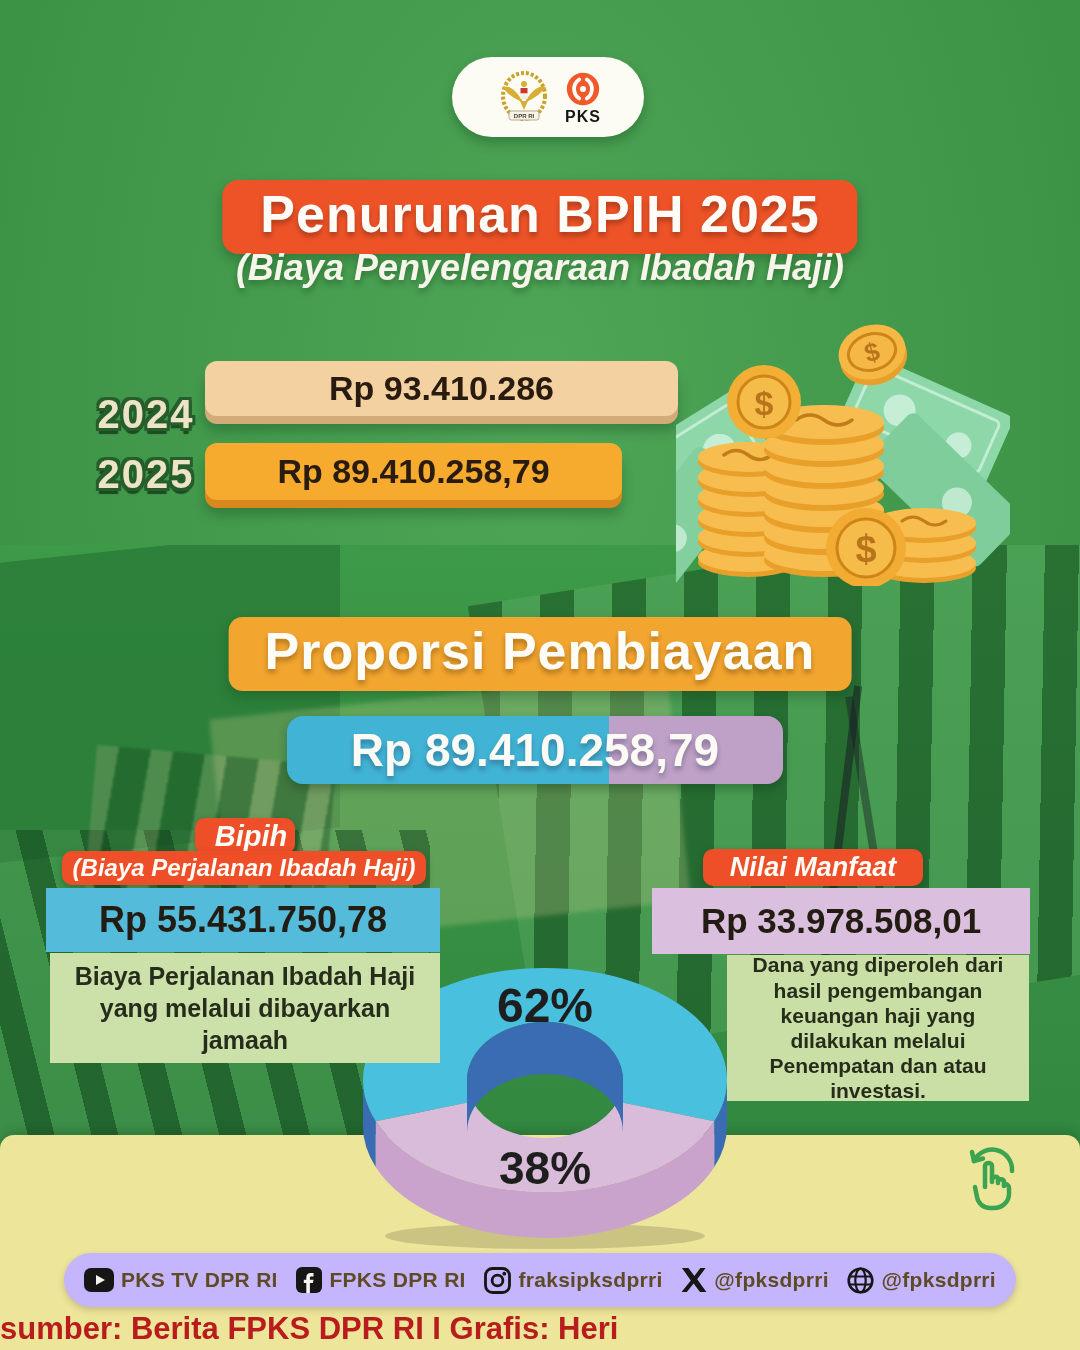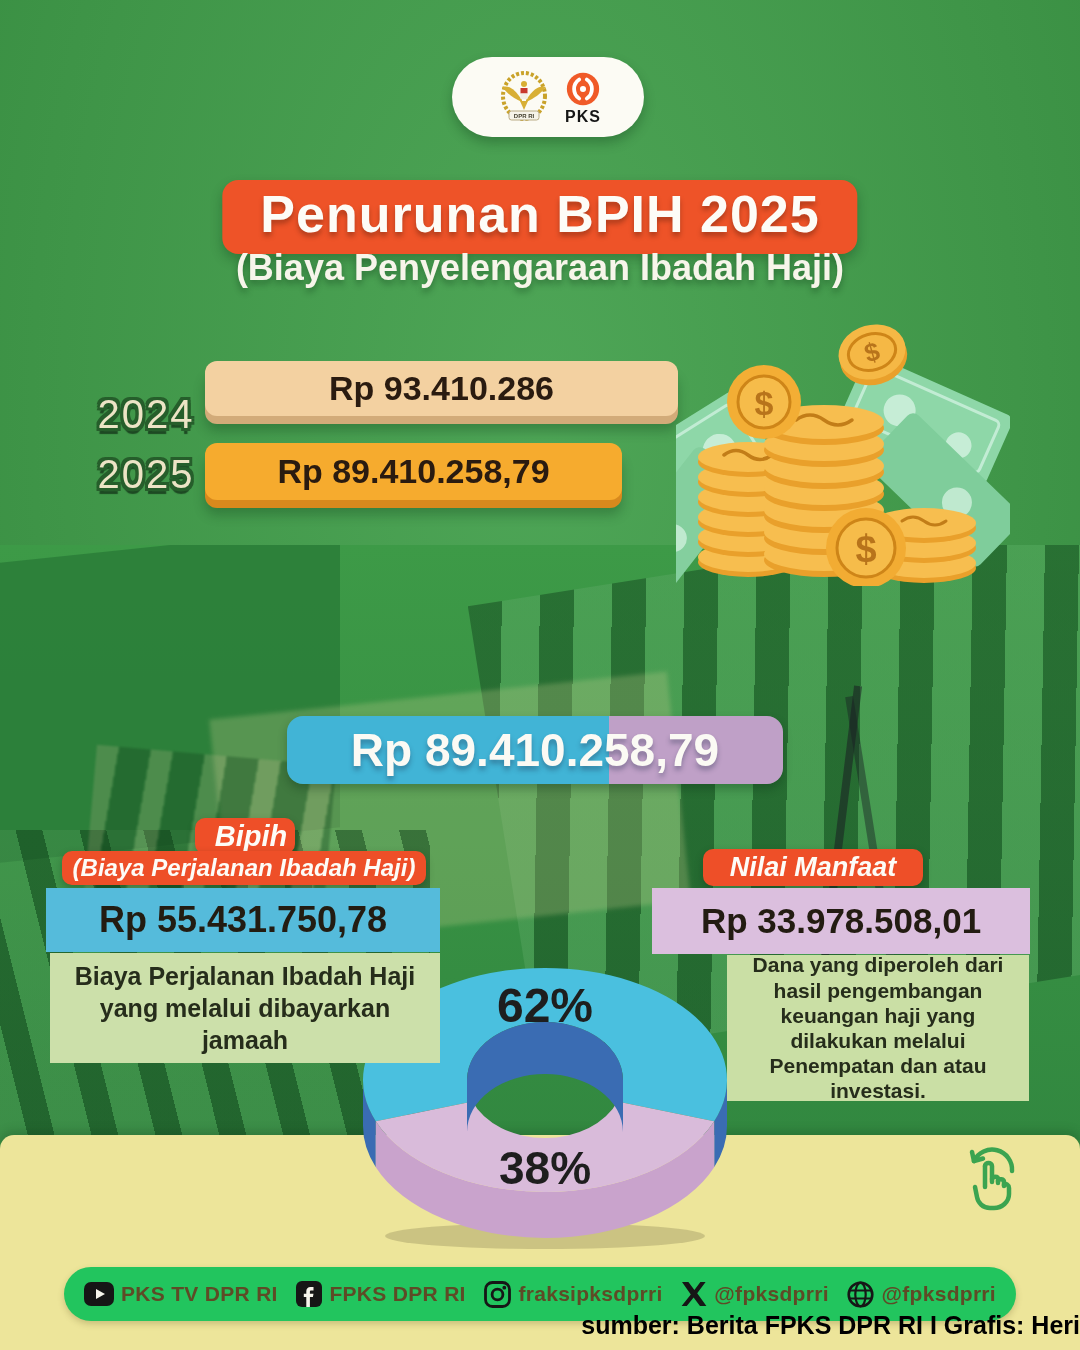--- a/index.html
+++ b/index.html
@@ -33,24 +33,24 @@
                box-shadow:0 6px 12px rgba(10,50,20,.30); display:flex; align-items:center; justify-content:center; gap:10px; }
   .pks-logo-block { display:flex; flex-direction:column; align-items:center; }
   .pks-logo-text { font-size:16px; font-weight:800; color:#161616; letter-spacing:1px; line-height:1; margin-top:1px; }
 
   
   .title-box { left:50%; transform:translateX(-50%); top:180px; background:#ee5328; border-radius:16px;
                padding:4px 38px 10px; box-shadow:0 6px 12px rgba(10,50,20,.30); }
   .title-text { color:#fdfcf7; font-size:52px; font-weight:800; letter-spacing:1px; white-space:nowrap;
                 text-shadow:0 4px 5px rgba(60,20,5,.35); }
   .subtitle { left:0; top:247px; width:1080px; text-align:center; color:#f7f5ea; font-size:36px; font-weight:700;
-              text-shadow:0 4px 6px rgba(10,50,20,.4); }
-
-  
-  .year-label { width:104px; text-align:center; font-size:40px; font-weight:400; color:#ece4c5; letter-spacing:2px;
+              font-style:italic; text-shadow:0 4px 6px rgba(10,50,20,.4); }
+
+  
+  .year-label { width:104px; text-align:center; font-size:40px; font-weight:700; color:#ece4c5; letter-spacing:2px;
     text-shadow:-3px -3px 0 #265e2b, 3px -3px 0 #265e2b, -3px 3px 0 #265e2b, 3px 3px 0 #265e2b,
                 -3px 0 0 #265e2b, 3px 0 0 #265e2b, 0 -3px 0 #265e2b, 0 3px 0 #265e2b, 0 6px 1px #1d4a23; }
   .yl-2024 { left:94px; top:392px; }
   .yl-2025 { left:94px; top:452px; }
   .bar { display:flex; align-items:center; justify-content:center; border-radius:12px;
          font-weight:800; color:#2a1b10; }
   .bar-2024 { left:205px; top:361px; width:473px; height:55px; background:#f3d1a1; font-size:34px;
               box-shadow:0 8px 0 #d2ab79, 0 15px 12px rgba(12,55,22,.30); }
   .bar-2025 { left:205px; top:443px; width:417px; height:57px; background:#f6ab2e; font-size:34px;
               box-shadow:0 8px 0 #d8891d, 0 15px 12px rgba(12,55,22,.30); }
@@ -84,27 +84,27 @@
   .manfaat-desc { left:727px; top:955px; width:302px; height:146px; background:#cadfa5; font-size:21px; line-height:1.2; padding:23px 6px; }
 
   
   .donut { left:350px; top:960px; width:390px; height:290px; z-index:6; }
   .donut text { font-weight:800; fill:#1e1e1e; font-family:"Liberation Sans", sans-serif; }
 
   
   .footer-band { left:0; top:1135px; width:1080px; height:215px; background:#ede59a; border-radius:14px 14px 0 0;
                  z-index:5; box-shadow:0 -4px 10px rgba(20,60,25,.25); }
   .hand-icon { position:absolute; right:52px; top:8px; }
-  .social-bar { position:absolute; left:50%; transform:translateX(-50%); top:132px; width:952px; height:54px;
-                background:#22c55e; border-radius:27px; display:flex; align-items:center;
+  .social-bar { position:absolute; left:50%; transform:translateX(-50%); top:118px; width:952px; height:54px;
+                background:#c4b5fd; border-radius:27px; display:flex; align-items:center;
                 justify-content:space-between; padding:0 20px; box-shadow:0 3px 6px rgba(90,80,30,.25); }
   .social-item { display:flex; align-items:center; gap:7px; }
   .social-label { font-size:21px; font-weight:700; color:#5e4b26; white-space:nowrap; letter-spacing:.3px; }
-  .source-line { position:absolute; left:0; top:176px; width:100%; text-align:right; font-size:25px;
-                 font-weight:700; color:#000000; }
+  .source-line { position:absolute; left:0; top:176px; width:100%; text-align:left; font-size:31px;
+                 font-weight:700; color:#b91c1c; }
 </style>
 </head>
 <body>
 
 <div class="poster">
 
   <div class="photo-band">
     <div class="ph ph1"></div>
     <div class="ph ph2"></div>
     <div class="ph ph3"></div>
@@ -256,20 +256,23 @@
       <ellipse cx="0" cy="0" rx="24" ry="18" fill="none" stroke="#ce8518" stroke-width="3"></ellipse>
       <text x="0" y="9" text-anchor="middle" font-size="26" font-weight="800" fill="#b8741b">$</text>
     </g>
     <g>
       <circle cx="88" cy="92" r="37" fill="#f3ae35"></circle>
       <circle cx="88" cy="92" r="26" fill="#f6bc4a" stroke="#ce8518" stroke-width="3"></circle>
       <text x="88" y="105" text-anchor="middle" font-size="34" font-weight="800" fill="#b8741b">$</text>
     </g>
   </svg>
 
+  <div class="abs content prop-box">
+    <div class="prop-text">Proporsi Pembiayaan</div>
+  </div>
   <div class="abs content total-band">
     <div class="total-text">Rp 89.410.258,79</div>
   </div>
 
   <div class="abs content red-pill bipih-pill1">Bipih</div>
   <div class="abs content red-pill bipih-pill2">(Biaya Perjalanan Ibadah Haji)</div>
   <div class="abs content value-box bipih-value">Rp 55.431.750,78</div>
   <div class="abs content desc-box bipih-desc">Biaya Perjalanan Ibadah Haji yang melalui dibayarkan jamaah</div>
 
   <div class="abs content red-pill manfaat-pill">Nilai Manfaat</div>

